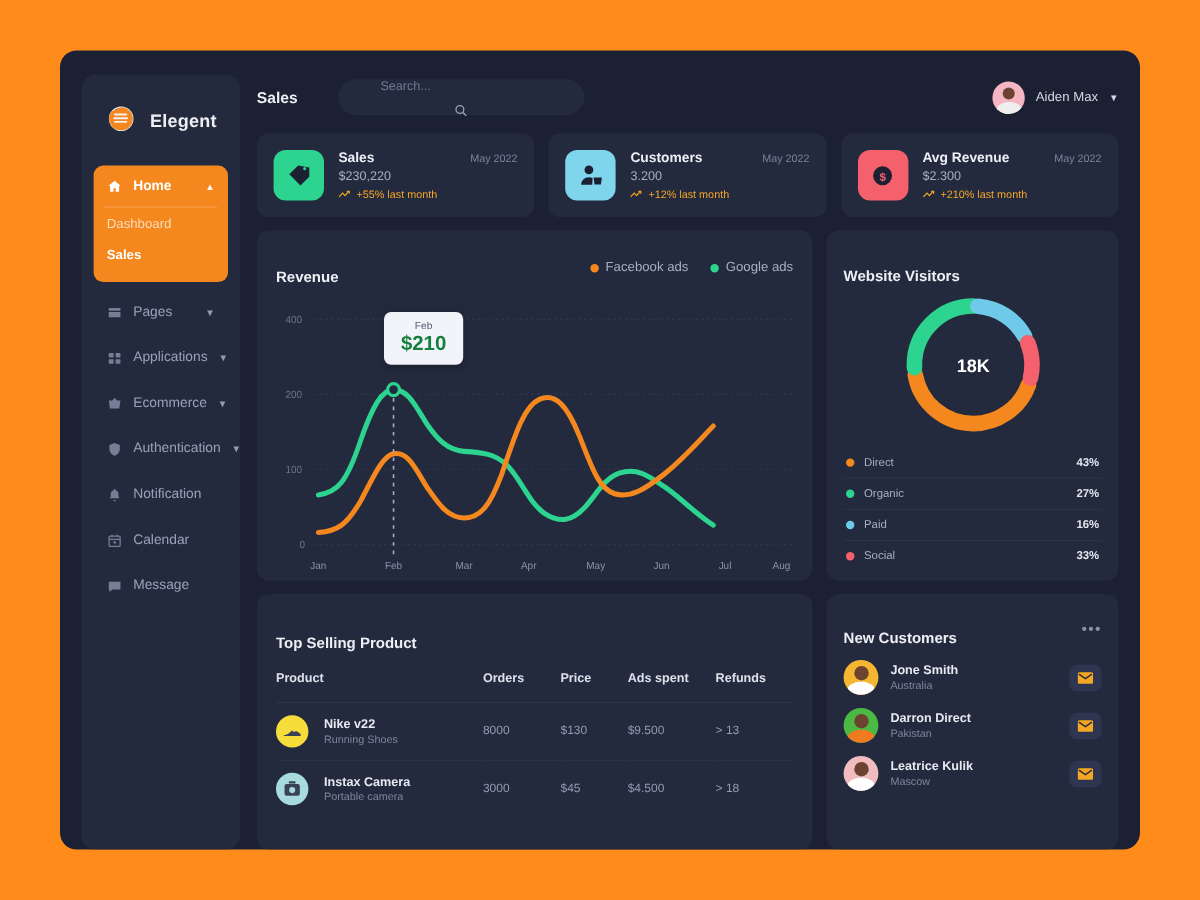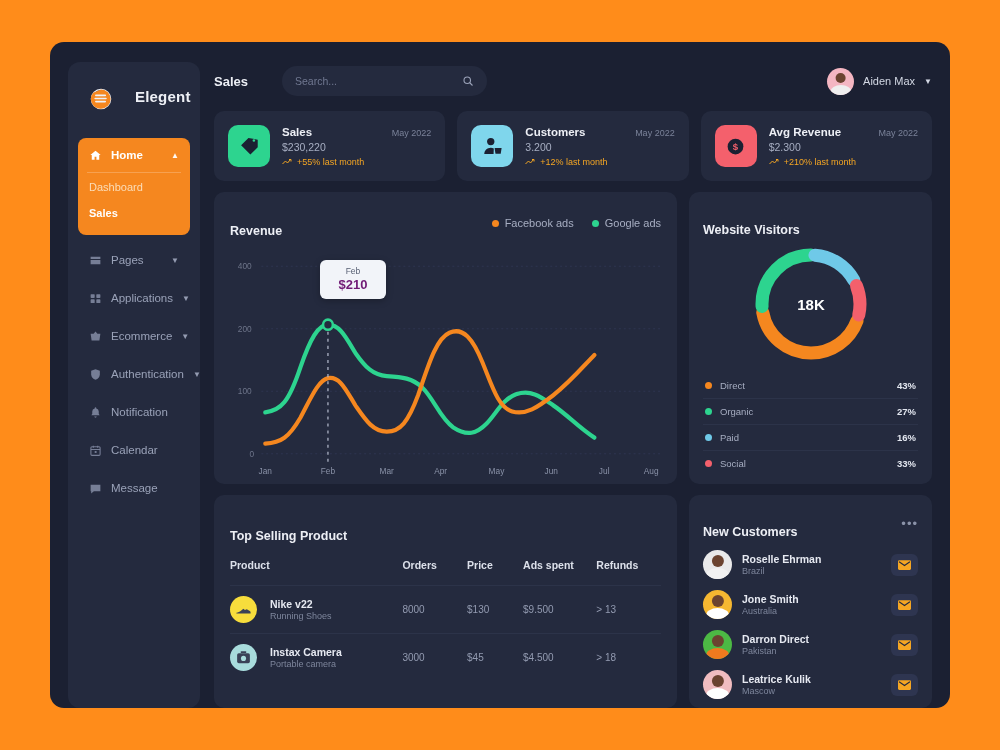--- a/index.html
+++ b/index.html
@@ -21,21 +21,21 @@
 
   
   #sidebar {
     width: 132px; flex: 0 0 132px;
     margin: 20px 0 0 18px;
     background: #242A3E;
     border-radius: 12px;
     padding: 18px 0 0 0;
     position: relative;
   }
-  .logo-row { display: flex; align-items: flex-start; gap: 23px; padding: 8px 0 0 22px; }
+  .logo-row { display: flex; align-items: flex-end; gap: 13px; padding: 8px 0 0 22px; }
   .logo-text { color: #EDEFF5; font-size: 15px; font-weight: 600; letter-spacing: .2px; }
 
   .nav { margin-top: 28px; padding: 0 10px; }
   .nav-group.active {
     background: #F5871F;
     border-radius: 8px;
     overflow: hidden;
   }
   .nav-item {
     display: flex; align-items: center; gap: 9px;
@@ -58,21 +58,21 @@
   .nav-group { margin-bottom: 4px; }
 
   
   #main { flex: 1; padding: 20px 18px 0 14px; display: flex; flex-direction: column; min-width: 0; }
 
   
   #topbar { display: flex; align-items: center; height: 38px; flex: 0 0 38px; }
   #page-title { color: #EDEFF5; font-size: 13px; font-weight: 700; margin-right: 34px; }
   #search-box {
     width: 205px; height: 30px; background: #242A3E; border-radius: 15px;
-    display: flex; align-items: center; padding: 0 13px; gap: 8px;
+    display: flex; align-items: center; padding: 0 13px; gap: 8px; flex-direction: column;
   }
   #search-input {
     flex: 1; background: transparent; border: none; outline: none;
     color: #C6CBD9; font-size: 10.5px; font-family: inherit;
   }
   #search-input::placeholder { color: #6E7governance; }
   #search-input::placeholder { color: #707891; }
   .search-ico svg { width: 12px; height: 12px; display: block; }
   #user-area { margin-left: auto; display: flex; align-items: center; gap: 9px; }
   .avatar {
@@ -116,21 +116,21 @@
   #chart-svg { position: absolute; inset: 0; width: 100%; height: 100%; }
   .ytick { fill: #6D7489; font-size: 8.5px; }
   .xtick { fill: #8A92A8; font-size: 8.5px; }
   .gridline { stroke: #2E3550; stroke-width: 1; stroke-dasharray: 2 3; }
   #tooltip {
     position: absolute; left: 90px; top: 14px; width: 66px;
     background: #F2F4F9; border-radius: 6px; padding: 6px 0 7px;
     text-align: center; box-shadow: 0 2px 7px rgba(0,0,0,.25);
   }
   #tt-label { color: #565E72; font-size: 8.5px; }
-  #tt-value { color: #701a75; font-size: 13px; font-weight: 700; margin-top: 1px; }
+  #tt-value { color: #15803d; font-size: 17px; font-weight: 700; margin-top: 1px; }
 
   
   #donut-wrap { display: flex; justify-content: center; margin-top: 4px; }
   #donut-center { fill: #FFFFFF; font-size: 15px; font-weight: 700; }
   .visitor-row {
     display: flex; align-items: center; gap: 8px;
     padding: 7px 2px; border-bottom: 1px solid #2C3349; font-size: 9.5px;
   }
   .visitor-row:last-child { border-bottom: none; }
   .visitor-name { color: #A7AEC2; }
@@ -551,85 +551,69 @@
           </tbody>
         </table>
       </div>
 
       <div class="panel" id="customers-panel">
         <div class="cust-head">
           <span class="panel-title">New Customers</span>
           <span class="dots">•••</span>
         </div>
 
+
         <div class="cust-row">
-          <div class="cust-av" style="background:#E9E9EA">
+          <div class="cust-av" style="background:#F5B731">
             <div class="h"></div>
-            <div class="b" style="background:#F2F2F2"></div>
+            <div class="b" style="background:#FFFFFF"></div>
           </div>
           <div>
-            <div class="cust-name">Roselle Ehrman</div>
-            <div class="cust-loc">Brazil</div>
+            <div class="cust-name">Jone Smith</div>
+            <div class="cust-loc">Australia</div>
           </div>
           <div class="mail-btn">
             <svg viewBox="0 0 24 18">
                 <rect width="24" height="18" rx="2.5" fill="#F5A623"></rect>
                 <path d="M2 3l10 7 10-7" fill="none" stroke="#242A3E" stroke-width="2"></path>
               </svg>
           </div>
         </div>
 
         <div class="cust-row">
-          <div class="cust-av" style="background:#F5B731">
+          <div class="cust-av" style="background:#4CB944">
             <div class="h"></div>
-            <div class="b" style="background:#FFFFFF"></div>
+            <div class="b" style="background:#F07A1F"></div>
           </div>
           <div>
-            <div class="cust-name">Jone Smith</div>
-            <div class="cust-loc">Australia</div>
+            <div class="cust-name">Darron Direct</div>
+            <div class="cust-loc">Pakistan</div>
           </div>
           <div class="mail-btn">
             <svg viewBox="0 0 24 18">
                 <rect width="24" height="18" rx="2.5" fill="#F5A623"></rect>
                 <path d="M2 3l10 7 10-7" fill="none" stroke="#242A3E" stroke-width="2"></path>
               </svg>
           </div>
         </div>
 
         <div class="cust-row">
-          <div class="cust-av" style="background:#4CB944">
+          <div class="cust-av" style="background:#F0BCC0">
             <div class="h"></div>
-            <div class="b" style="background:#F07A1F"></div>
+            <div class="b" style="background:#FFFFFF"></div>
           </div>
           <div>
-            <div class="cust-name">Darron Direct</div>
-            <div class="cust-loc">Pakistan</div>
+            <div class="cust-name">Leatrice Kulik</div>
+            <div class="cust-loc">Mascow</div>
           </div>
           <div class="mail-btn">
             <svg viewBox="0 0 24 18">
                 <rect width="24" height="18" rx="2.5" fill="#F5A623"></rect>
                 <path d="M2 3l10 7 10-7" fill="none" stroke="#242A3E" stroke-width="2"></path>
               </svg>
           </div>
         </div>
 
-        <div class="cust-row">
-          <div class="cust-av" style="background:#F0BCC0">
-            <div class="h"></div>
-            <div class="b" style="background:#FFFFFF"></div>
-          </div>
-          <div>
-            <div class="cust-name">Leatrice Kulik</div>
-            <div class="cust-loc">Mascow</div>
-          </div>
-          <div class="mail-btn">
-            <svg viewBox="0 0 24 18">
-                <rect width="24" height="18" rx="2.5" fill="#F5A623"></rect>
-                <path d="M2 3l10 7 10-7" fill="none" stroke="#242A3E" stroke-width="2"></path>
-              </svg>
-          </div>
-        </div>
-
       </div>
     </section>
 
   </main>
 </div>
 
 </body></html>

